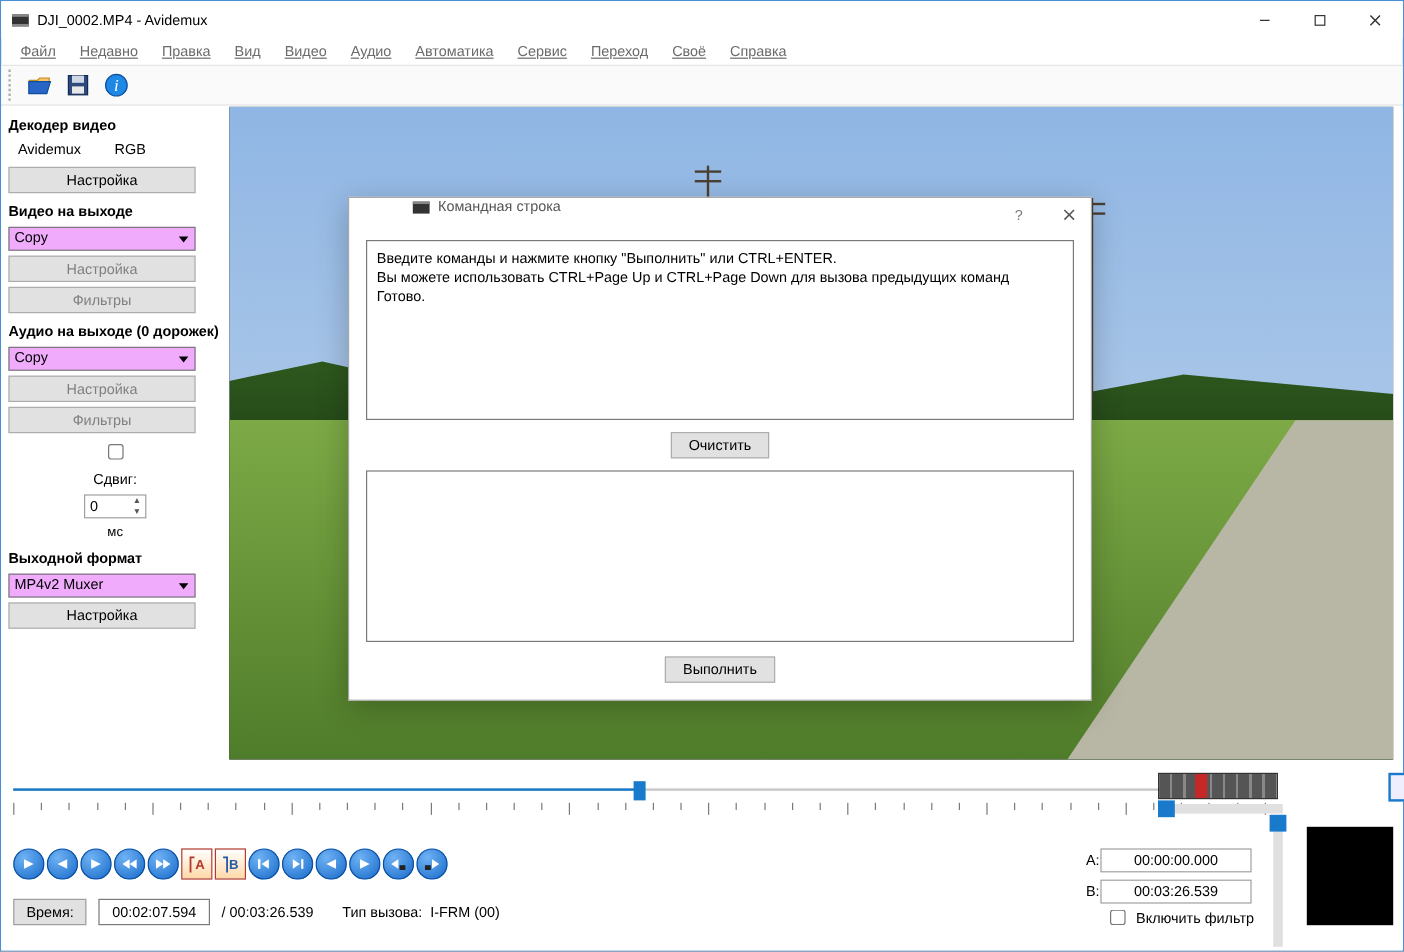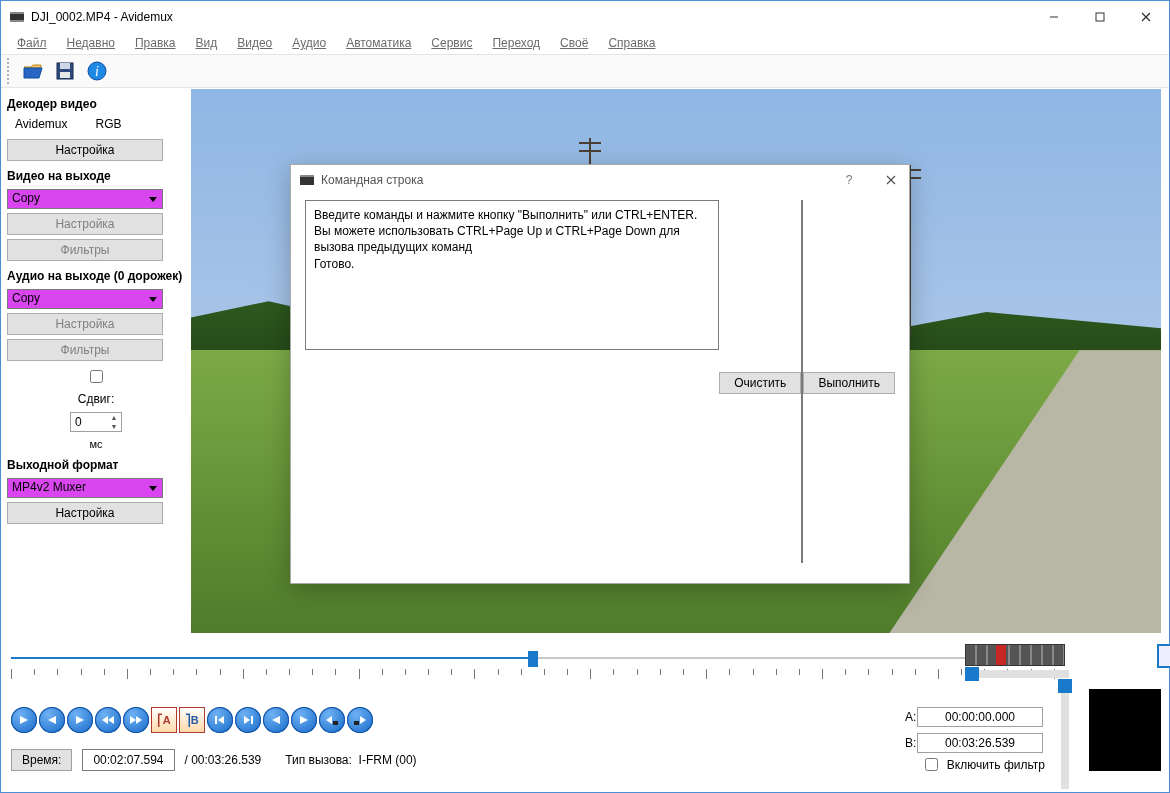--- a/index.html
+++ b/index.html
@@ -59,21 +59,21 @@
     width:156px; height:22px;
     background:#e1e1e1; border:1px solid #adadad;
     font-size:12px; text-align:center; line-height:20px;
     margin:4px 0; cursor:default;
   }
   .btn.wide { margin-left:0; }
   .btn.disabled { color:#808080; }
   .select {
     width:156px; height:20px;
     border:1px solid #7a7a7a;
-    background:#d946ef;
+    background:#f0abfc;
     font-size:12px; padding:1px 18px 1px 4px;
     position:relative; margin:4px 0;
   }
   .select::after {
     content:""; position:absolute; right:5px; top:7px;
     border-left:4px solid transparent; border-right:4px solid transparent;
     border-top:5px solid #000;
   }
   .shift-row { display:flex; align-items:center; gap:6px; margin-top:6px;flex-direction:column;}
   .shift-row input[type=checkbox]{ width:13px;height:13px;}
@@ -153,24 +153,24 @@
   .time-box.edit { background:#fff; border:1px solid #7a7a7a;}
   .frametype { font-size:12px; margin-left:14px;}
 
   
   .modal {
     position:absolute; top:164px; left:290px; width:620px; height:420px;
     background:#fff; border:1px solid #a8a8a8;
     box-shadow:0 6px 24px rgba(0,0,0,.25);
     display:flex; flex-direction:column;
   }
-  .modal-title { height:30px; display:flex; align-items:center; padding-left:8px; gap:6px; color:#555; font-size:12px;}
+  .modal-title { height:30px; display:flex; padding-left:8px; gap:6px; color:#555; font-size:12px;margin-left:44px;}
   .modal-title .spacer { flex:1;}
   .modal-title .mwin { width:36px; height:28px; display:flex;align-items:center;justify-content:center;color:#777;}
-  .modal-body { flex:1; padding:5px 14px 18px 14px; display:flex; flex-direction:row;}
+  .modal-body { flex:1; padding:5px 14px 4px 14px; display:flex; flex-direction:column;}
   .logbox { border:1px solid #7a7a7a; background:#fff; padding:6px 8px; font-size:12px; line-height:1.35; height:150px; overflow:auto;}
   .m-btn { align-self:center; margin:10px 0; height:22px; padding:0 14px;
     background:#e1e1e1; border:1px solid #adadad; font-size:12px;}
   .inputbox { flex:1; border:1px solid #7a7a7a; background:#fff; margin-bottom:2px;}
 
   
   svg { display:block; }
 </style>
 </head>
 <body>

